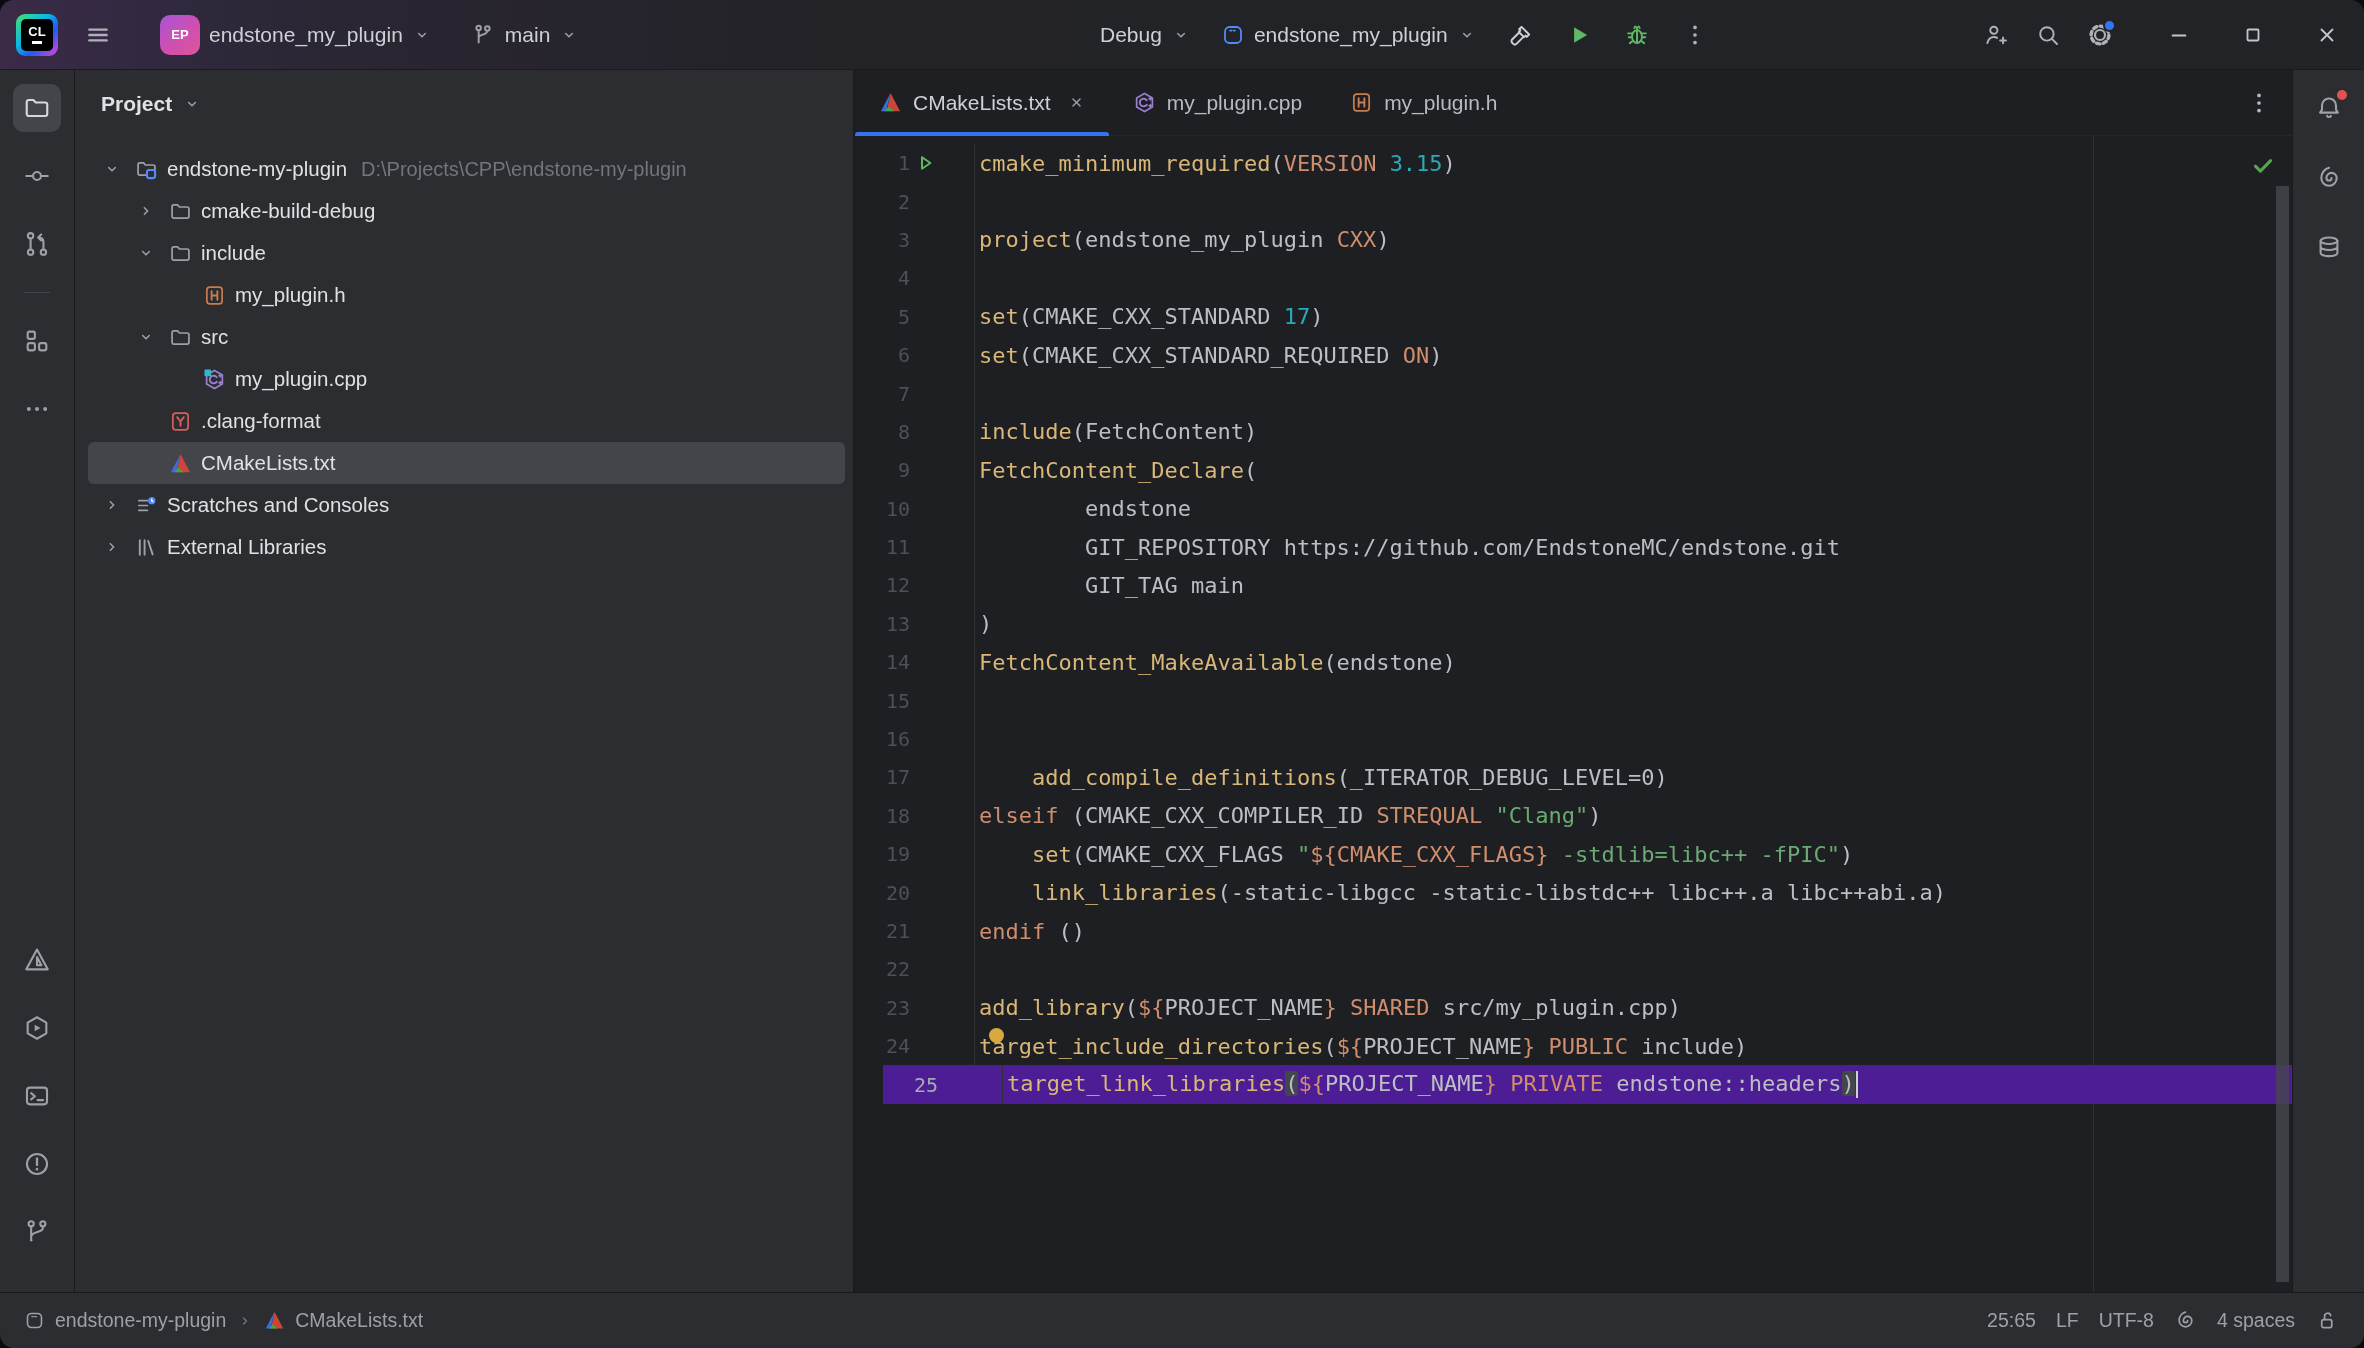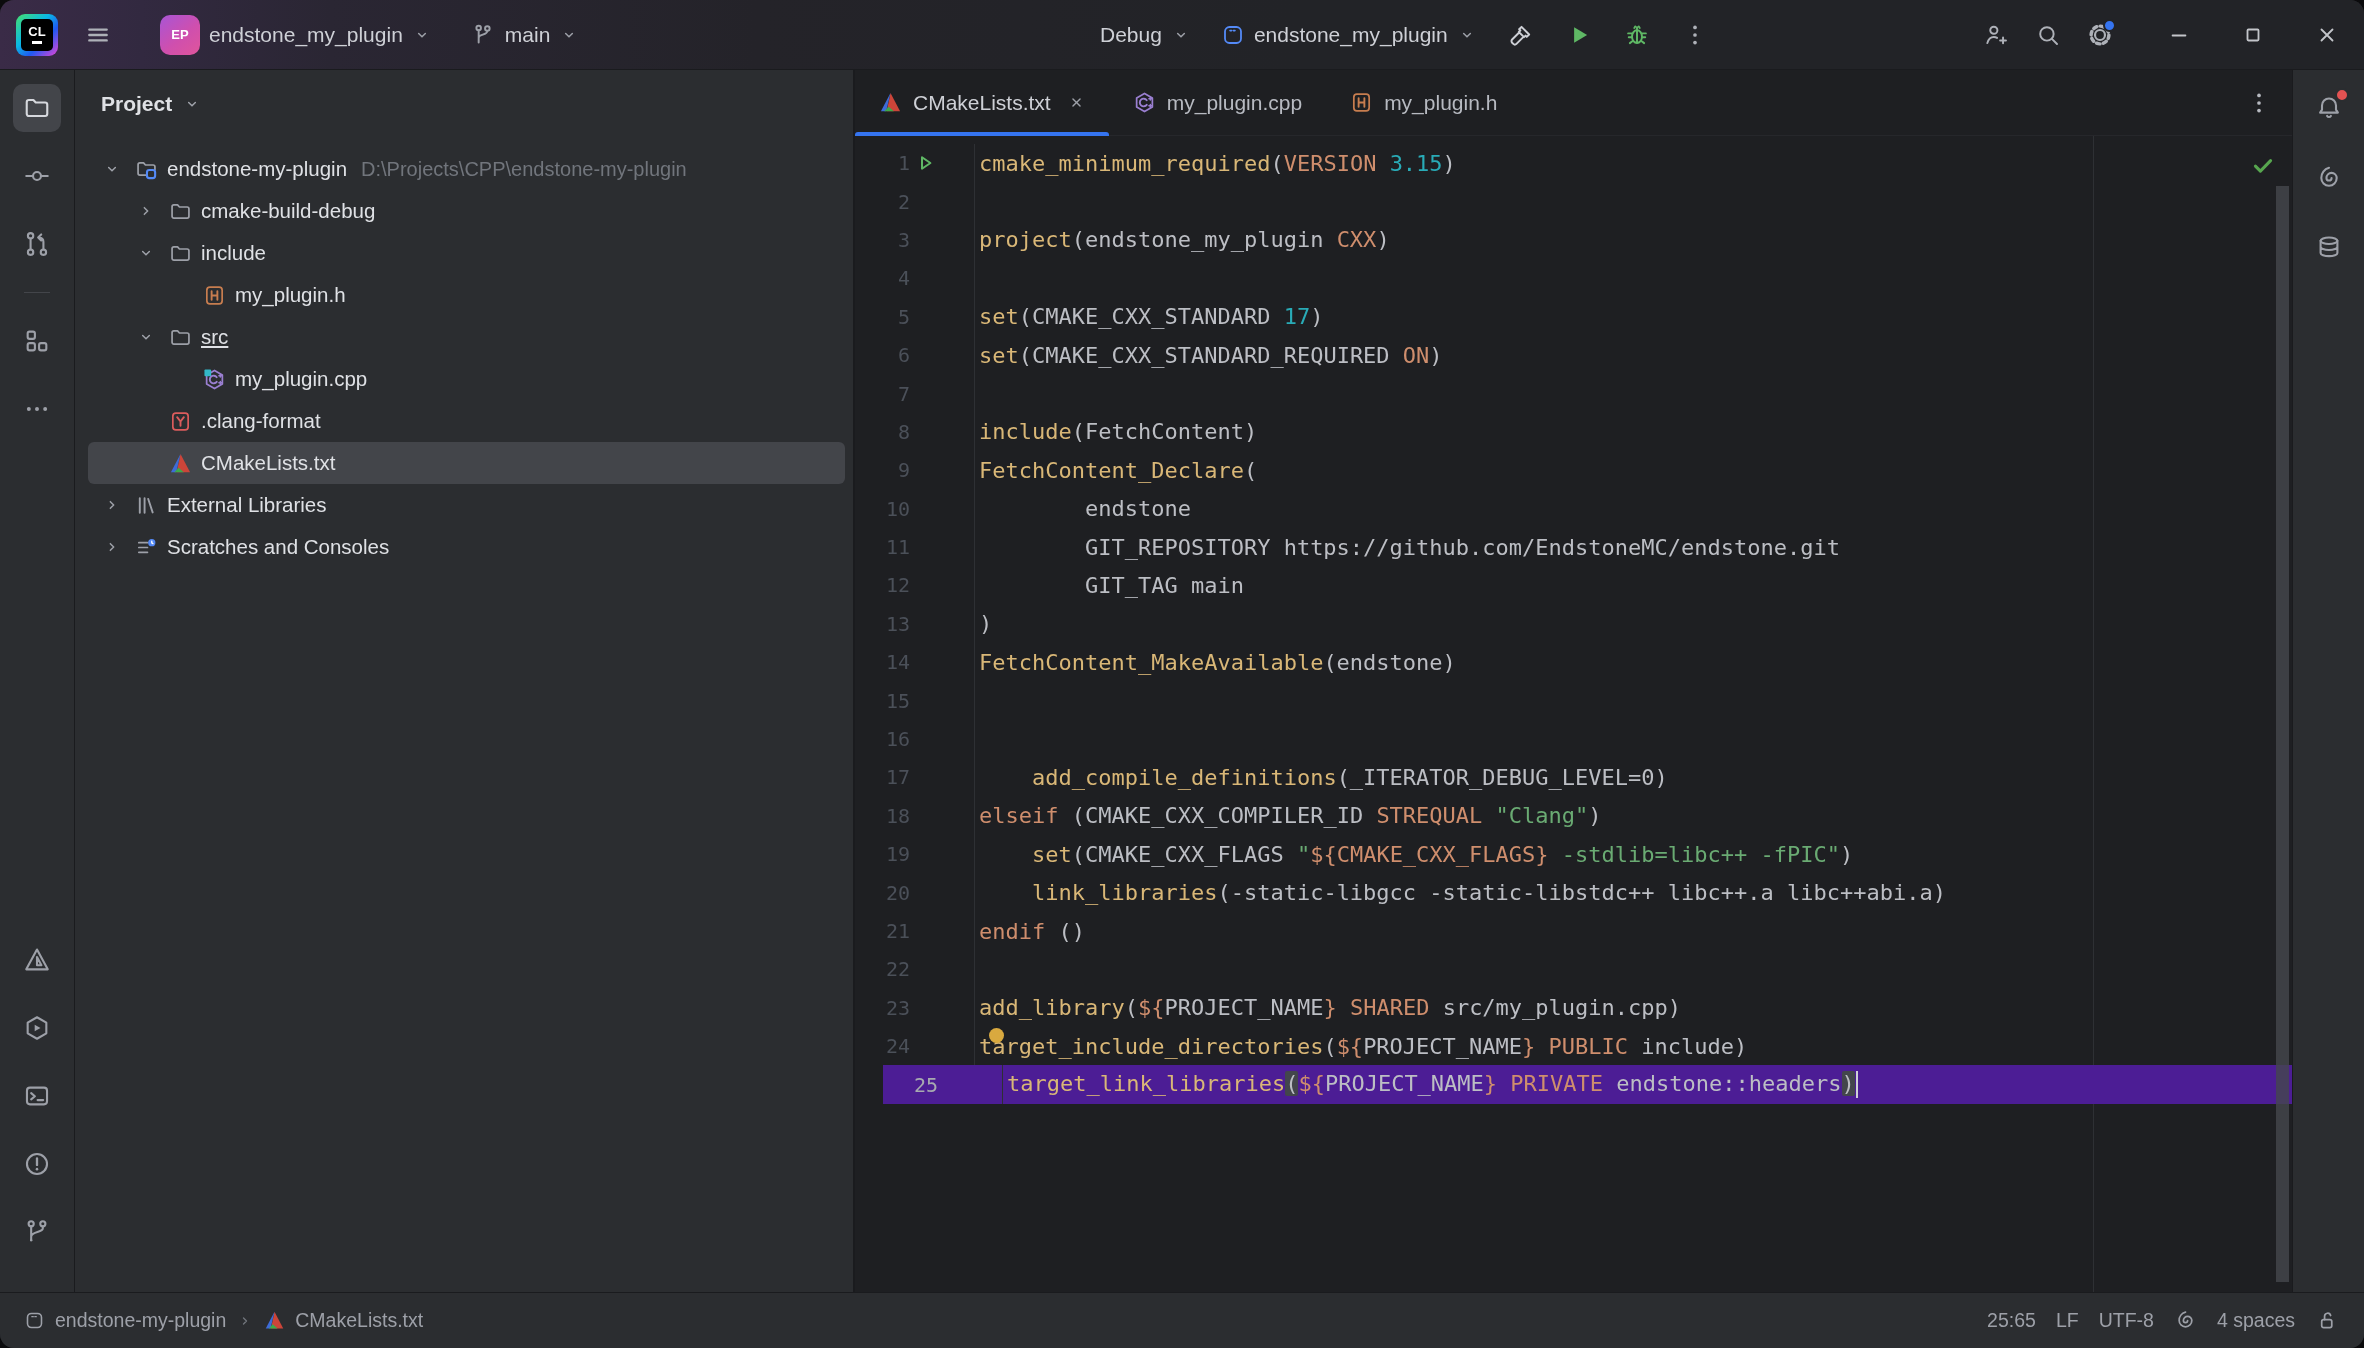--- a/index.html
+++ b/index.html
@@ -427,21 +427,21 @@
             <span class="tw-icon">
               <span class="icon">
                 <svg width="23" height="23" viewBox="0 0 24 24" fill="none" stroke="currentColor" stroke-width="1.8" stroke-linecap="round" stroke-linejoin="round">
                   <rect x="4" y="3.2" width="16" height="17.6" rx="3.2" stroke="#c77d4f"></rect>
                   <path d="M9 7.5v9M15 7.5v9M9 12h6" stroke="#c77d4f" stroke-width="2"></path>
                 </svg>
               </span>
             </span>
             <span class="tw-label">my_plugin.h</span>
           </div>
-          <div class="tree-row" style="padding-left: 46px; text-decoration: underline;">
+          <div class="tree-row" style="padding-left: 46px;">
             <span class="tw-chevron">
               <span class="icon">
                 <svg width="20" height="20" viewBox="0 0 24 24" fill="none" stroke="currentColor" stroke-width="1.8" stroke-linecap="round" stroke-linejoin="round">
                   <path d="M8 10.2l4 4 4-4"></path>
                 </svg>
               </span>
             </span>
             <span class="tw-icon">
               <span class="icon">
                 <svg width="23" height="23" viewBox="0 0 24 24" fill="none" stroke="currentColor" stroke-width="1.8" stroke-linecap="round" stroke-linejoin="round">
@@ -494,44 +494,44 @@
             <span class="tw-chevron">
               <span class="icon">
                 <svg width="20" height="20" viewBox="0 0 24 24" fill="none" stroke="currentColor" stroke-width="1.8" stroke-linecap="round" stroke-linejoin="round">
                   <path d="M10 8l4 4-4 4"></path>
                 </svg>
               </span>
             </span>
             <span class="tw-icon">
               <span class="icon">
                 <svg width="23" height="23" viewBox="0 0 24 24" fill="none" stroke="currentColor" stroke-width="1.8" stroke-linecap="round" stroke-linejoin="round">
-                  <path d="M5 4.5v15M10 4.5v15M13.8 5.2l4.6 14" stroke-width="2"></path>
-                </svg>
-              </span>
-            </span>
-            <span class="tw-label">External Libraries</span>
-          </div>
-          <div class="tree-row" style="padding-left: 12px;">
-            <span class="tw-chevron">
-              <span class="icon">
-                <svg width="20" height="20" viewBox="0 0 24 24" fill="none" stroke="currentColor" stroke-width="1.8" stroke-linecap="round" stroke-linejoin="round">
-                  <path d="M10 8l4 4-4 4"></path>
-                </svg>
-              </span>
-            </span>
-            <span class="tw-icon">
-              <span class="icon">
-                <svg width="23" height="23" viewBox="0 0 24 24" fill="none" stroke="currentColor" stroke-width="1.8" stroke-linecap="round" stroke-linejoin="round">
                   <path d="M4 7h9M4 12h9M4 17h9"></path>
                   <circle cx="17.5" cy="7" r="3.8" fill="#548af7" stroke="none"></circle>
                   <path d="M17.5 5.4v1.8l1.2.8" stroke="#fff" stroke-width="1.4"></path>
                 </svg>
               </span>
             </span>
             <span class="tw-label">Scratches and Consoles</span>
+          </div>
+          <div class="tree-row" style="padding-left: 12px;">
+            <span class="tw-chevron">
+              <span class="icon">
+                <svg width="20" height="20" viewBox="0 0 24 24" fill="none" stroke="currentColor" stroke-width="1.8" stroke-linecap="round" stroke-linejoin="round">
+                  <path d="M10 8l4 4-4 4"></path>
+                </svg>
+              </span>
+            </span>
+            <span class="tw-icon">
+              <span class="icon">
+                <svg width="23" height="23" viewBox="0 0 24 24" fill="none" stroke="currentColor" stroke-width="1.8" stroke-linecap="round" stroke-linejoin="round">
+                  <path d="M5 4.5v15M10 4.5v15M13.8 5.2l4.6 14" stroke-width="2"></path>
+                </svg>
+              </span>
+            </span>
+            <span class="tw-label">External Libraries</span>
           </div>
         </div>
     </div>
 
     <div class="editor">
       <div class="tabbar" id="tabbar">
         <div class="tab active">
             <span class="icon">
               <svg width="23" height="23" viewBox="0 0 24 24" fill="none">
                 <path d="M12 2L22 21H8z" fill="#cc4539"></path>

